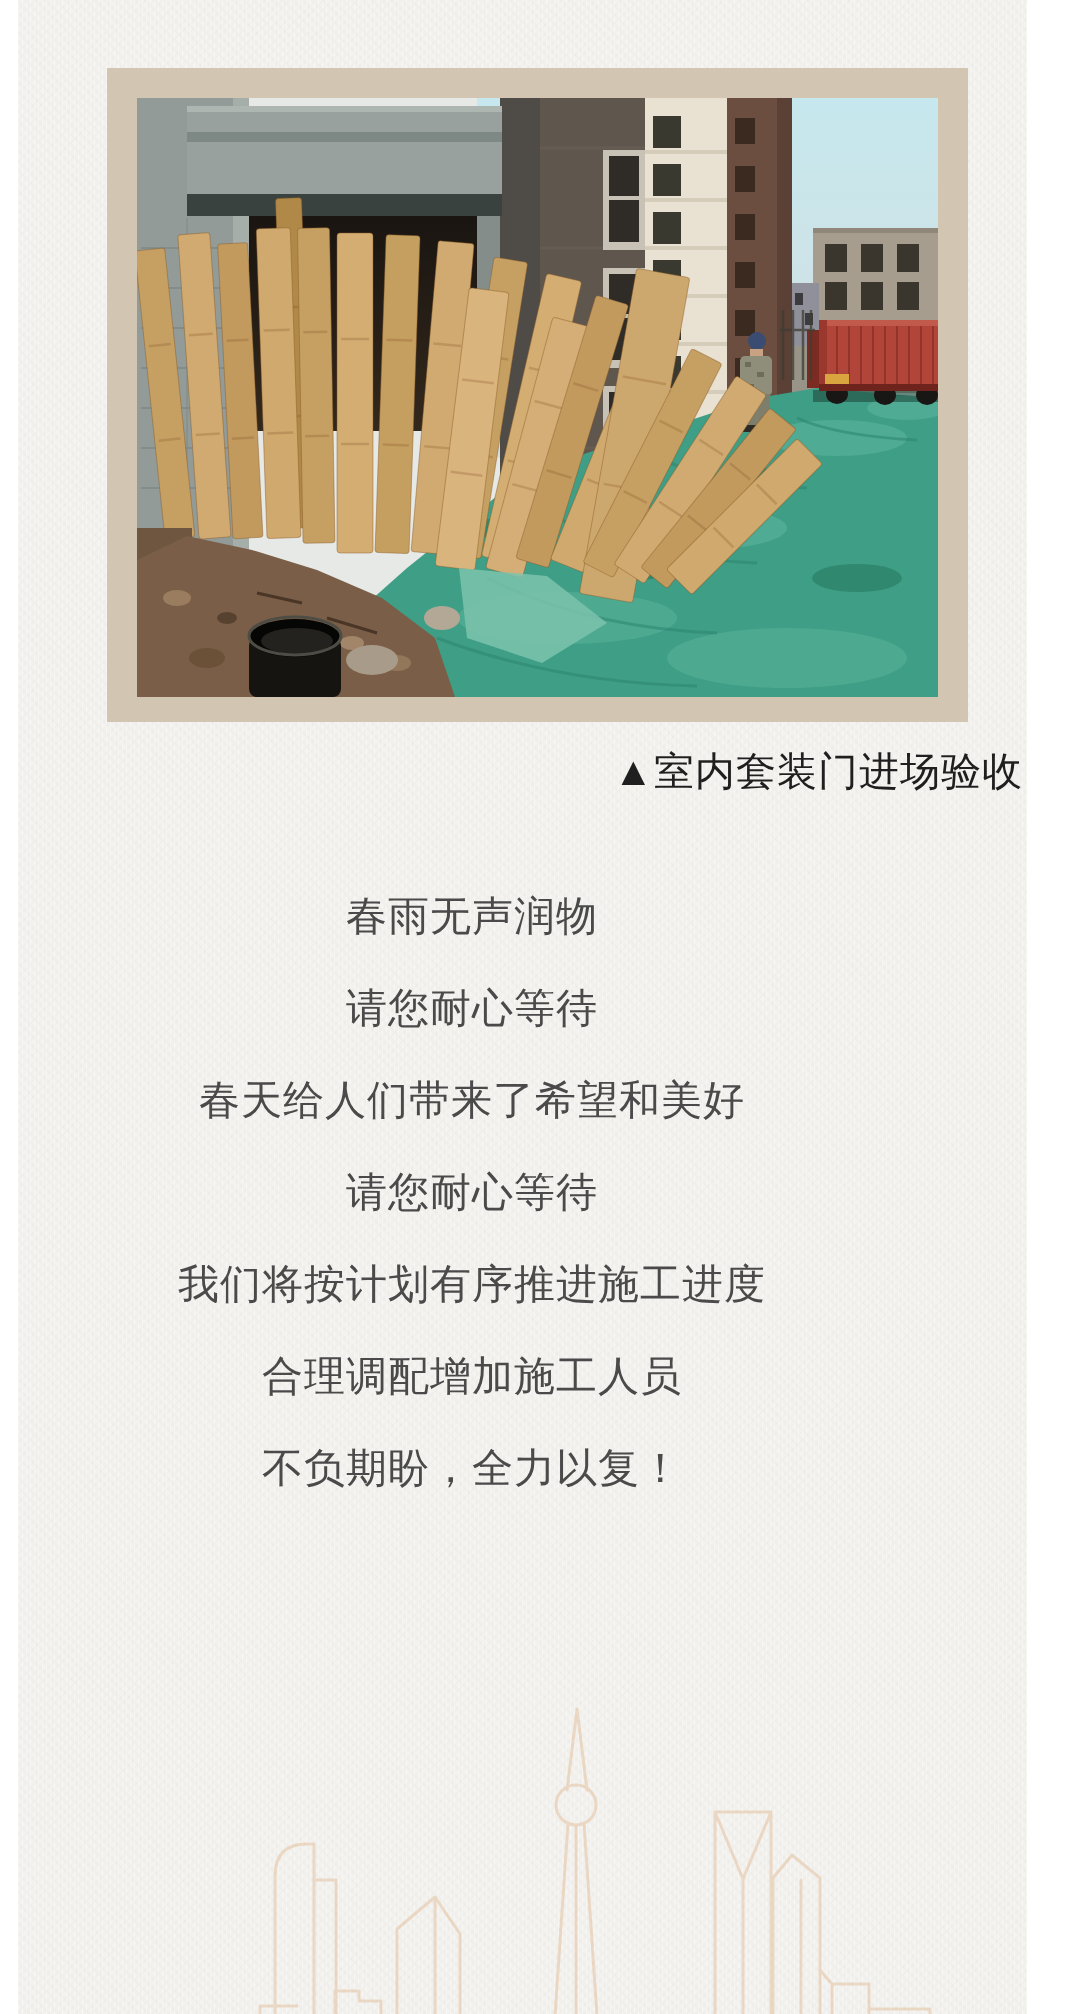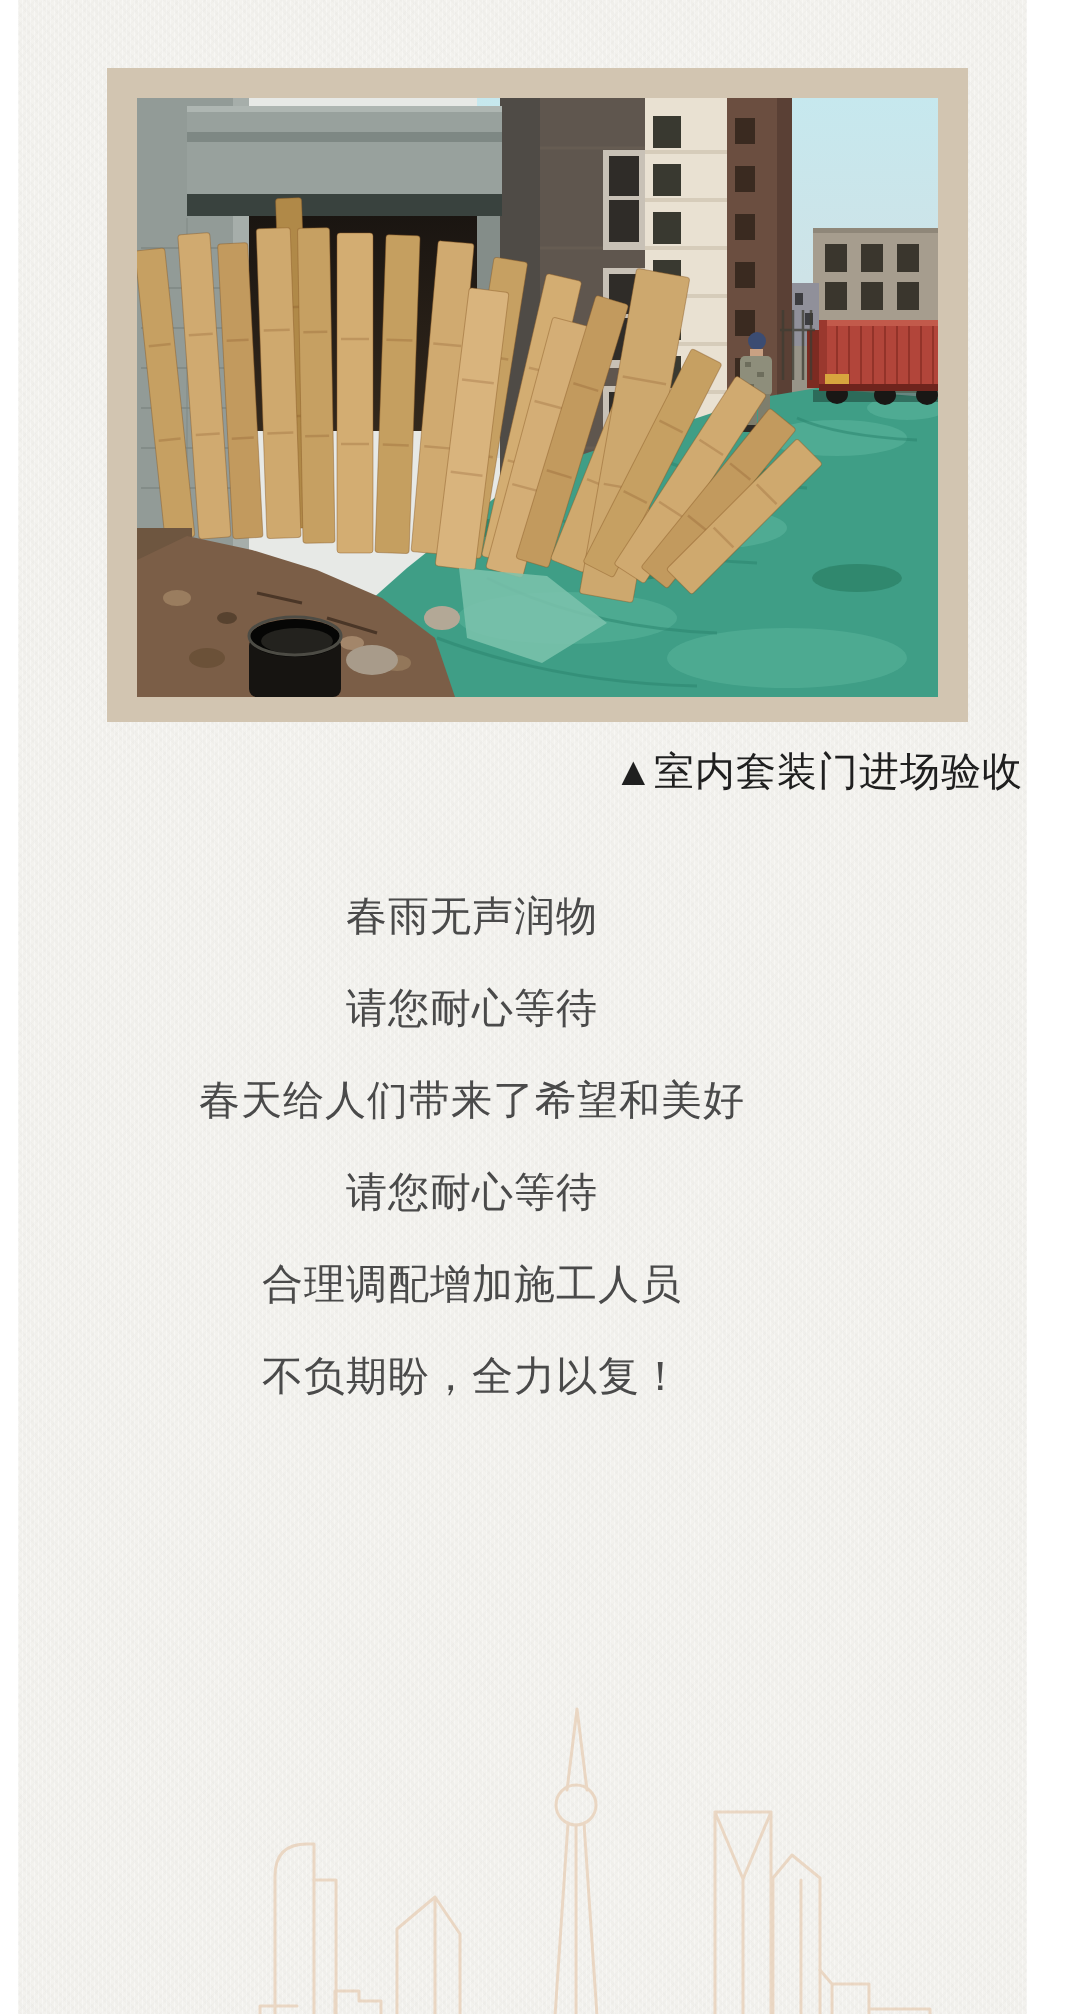--- a/index.html
+++ b/index.html
@@ -326,20 +326,21 @@
   </svg>
 </figure>
 
 <div class="caption">▲室内套装门进场验收</div>
 
 <section class="poem">
     <p>春雨无声润物</p>
     <p>请您耐心等待</p>
     <p>春天给人们带来了希望和美好</p>
     <p>请您耐心等待</p>
+    <p>我们将按计划有序推进施工进度</p>
     <p>合理调配增加施工人员</p>
     <p>不负期盼，全力以复！</p>
   </section>
 
 <svg class="skyline" viewBox="0 0 1009 320" xmlns="http://www.w3.org/2000/svg">
   <g fill="none" stroke-width="3" stroke-linejoin="round" stroke-linecap="round" stroke="#e4c2a2">
     <path d="M242,322 V312 H279"></path>
     <path d="M257,322 V182 Q257,150 289,150 L296,150 V322"></path>
     <path d="M296,186 H318 V322"></path>
     <path d="M317,322 V297 H341 V307 H363 V322"></path>

